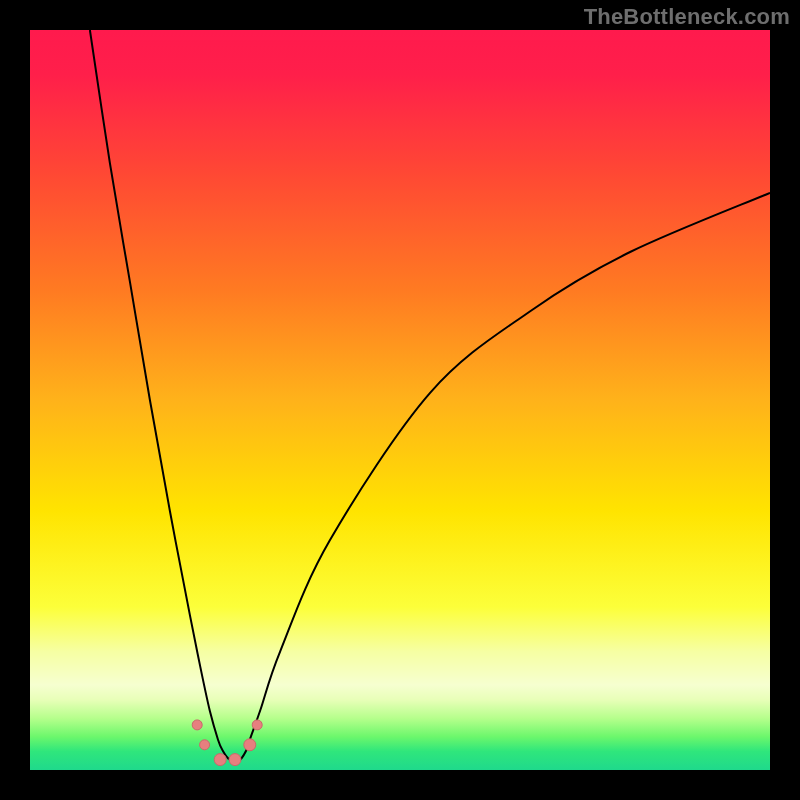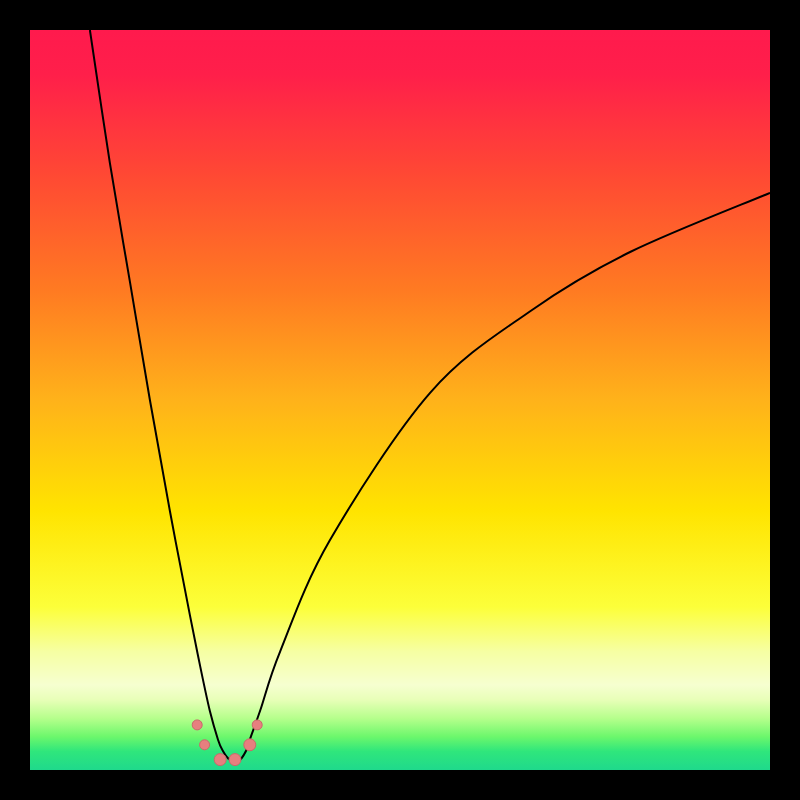--- a/index.html
+++ b/index.html
@@ -42,20 +42,21 @@
     font-weight: 600;
     color: #6e6e6e;
     letter-spacing: 0.2px;
   }
 </style>
 </head>
 <body>
 
 <div class="stage">
 
+  <div class="watermark">TheBottleneck.com</div>
 
   <div class="plot-area">
 
     <svg class="gradient-bg" viewBox="0 0 740 740" preserveAspectRatio="none">
       <defs>
         <linearGradient id="bgGrad" x1="0" y1="0" x2="0" y2="1">
             <stop offset="0.00%" stop-color="#ff1a4d"></stop>
             <stop offset="6.00%" stop-color="#ff1f4a"></stop>
             <stop offset="20.00%" stop-color="#ff4a33"></stop>
             <stop offset="35.00%" stop-color="#ff7a22"></stop>

